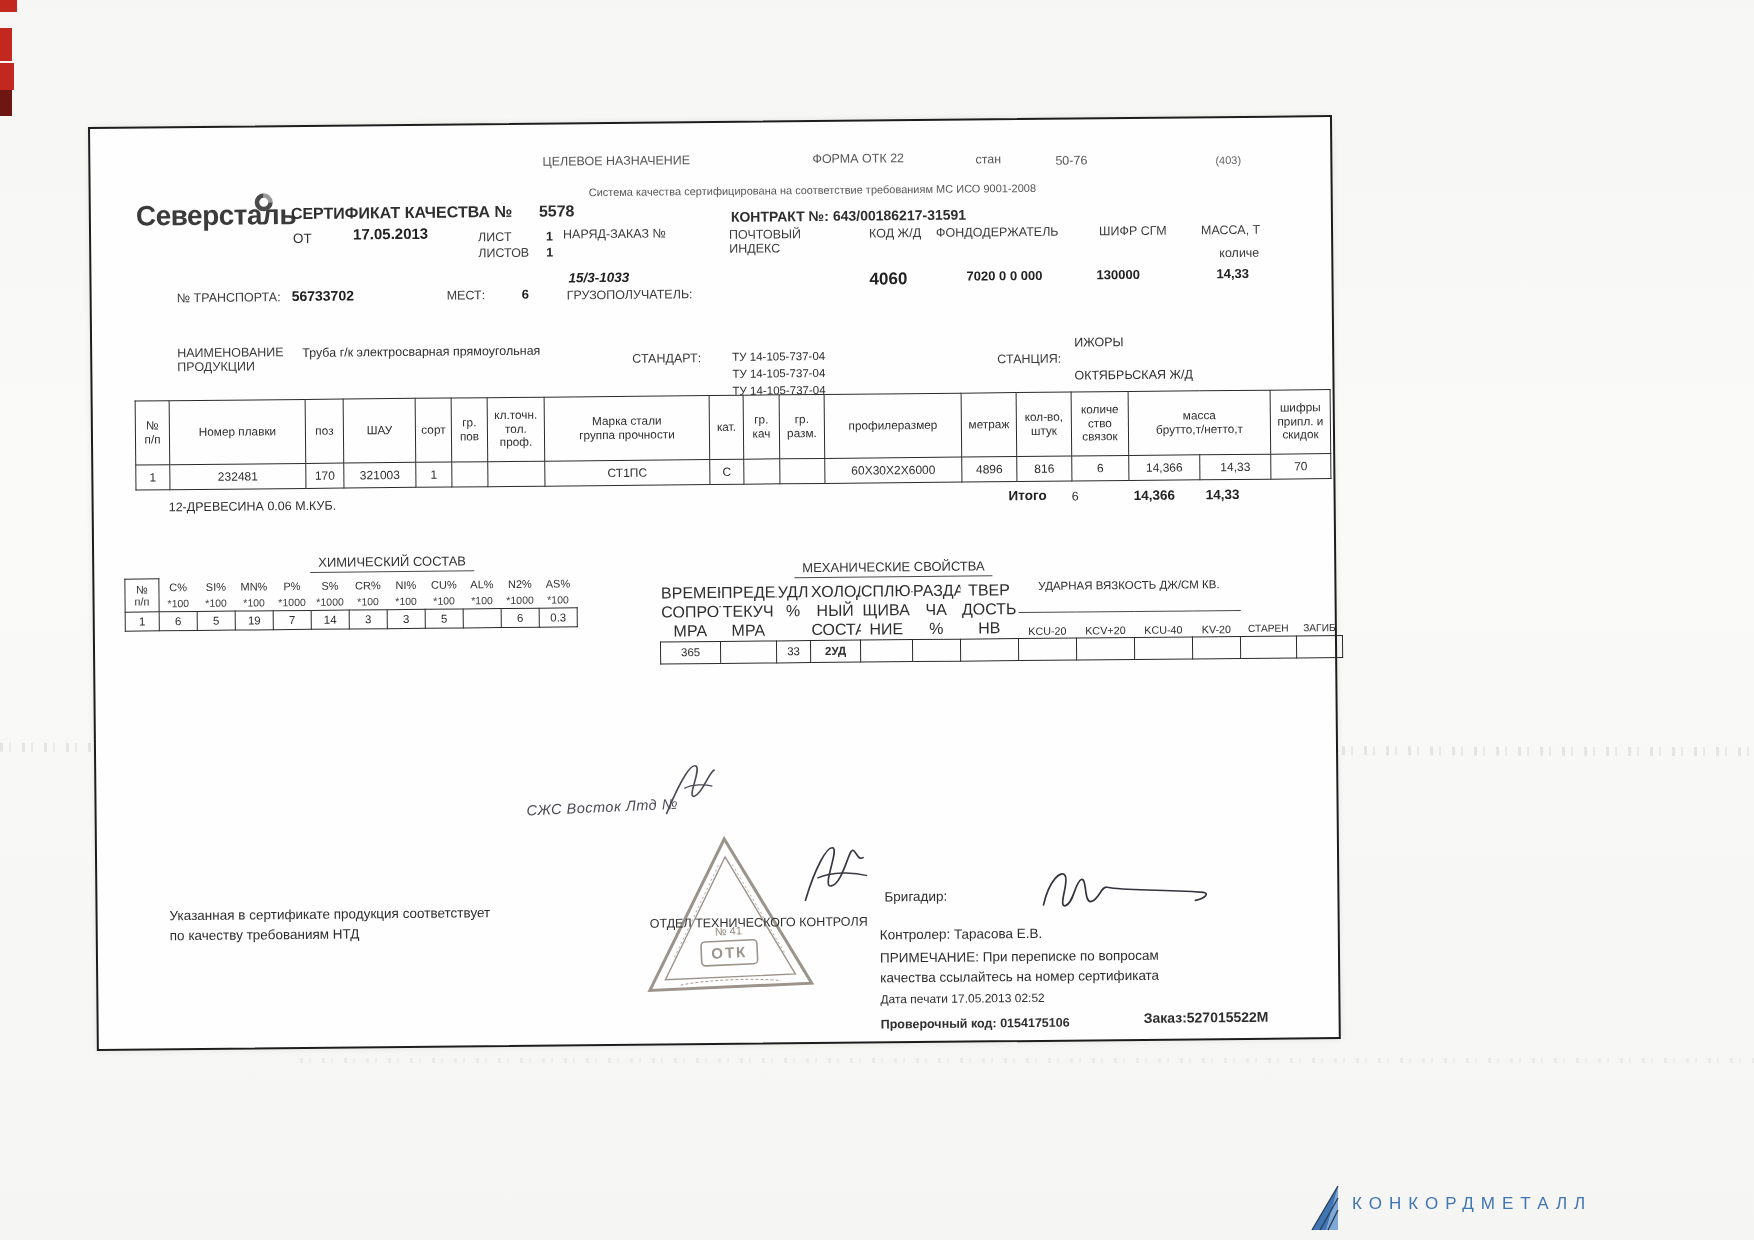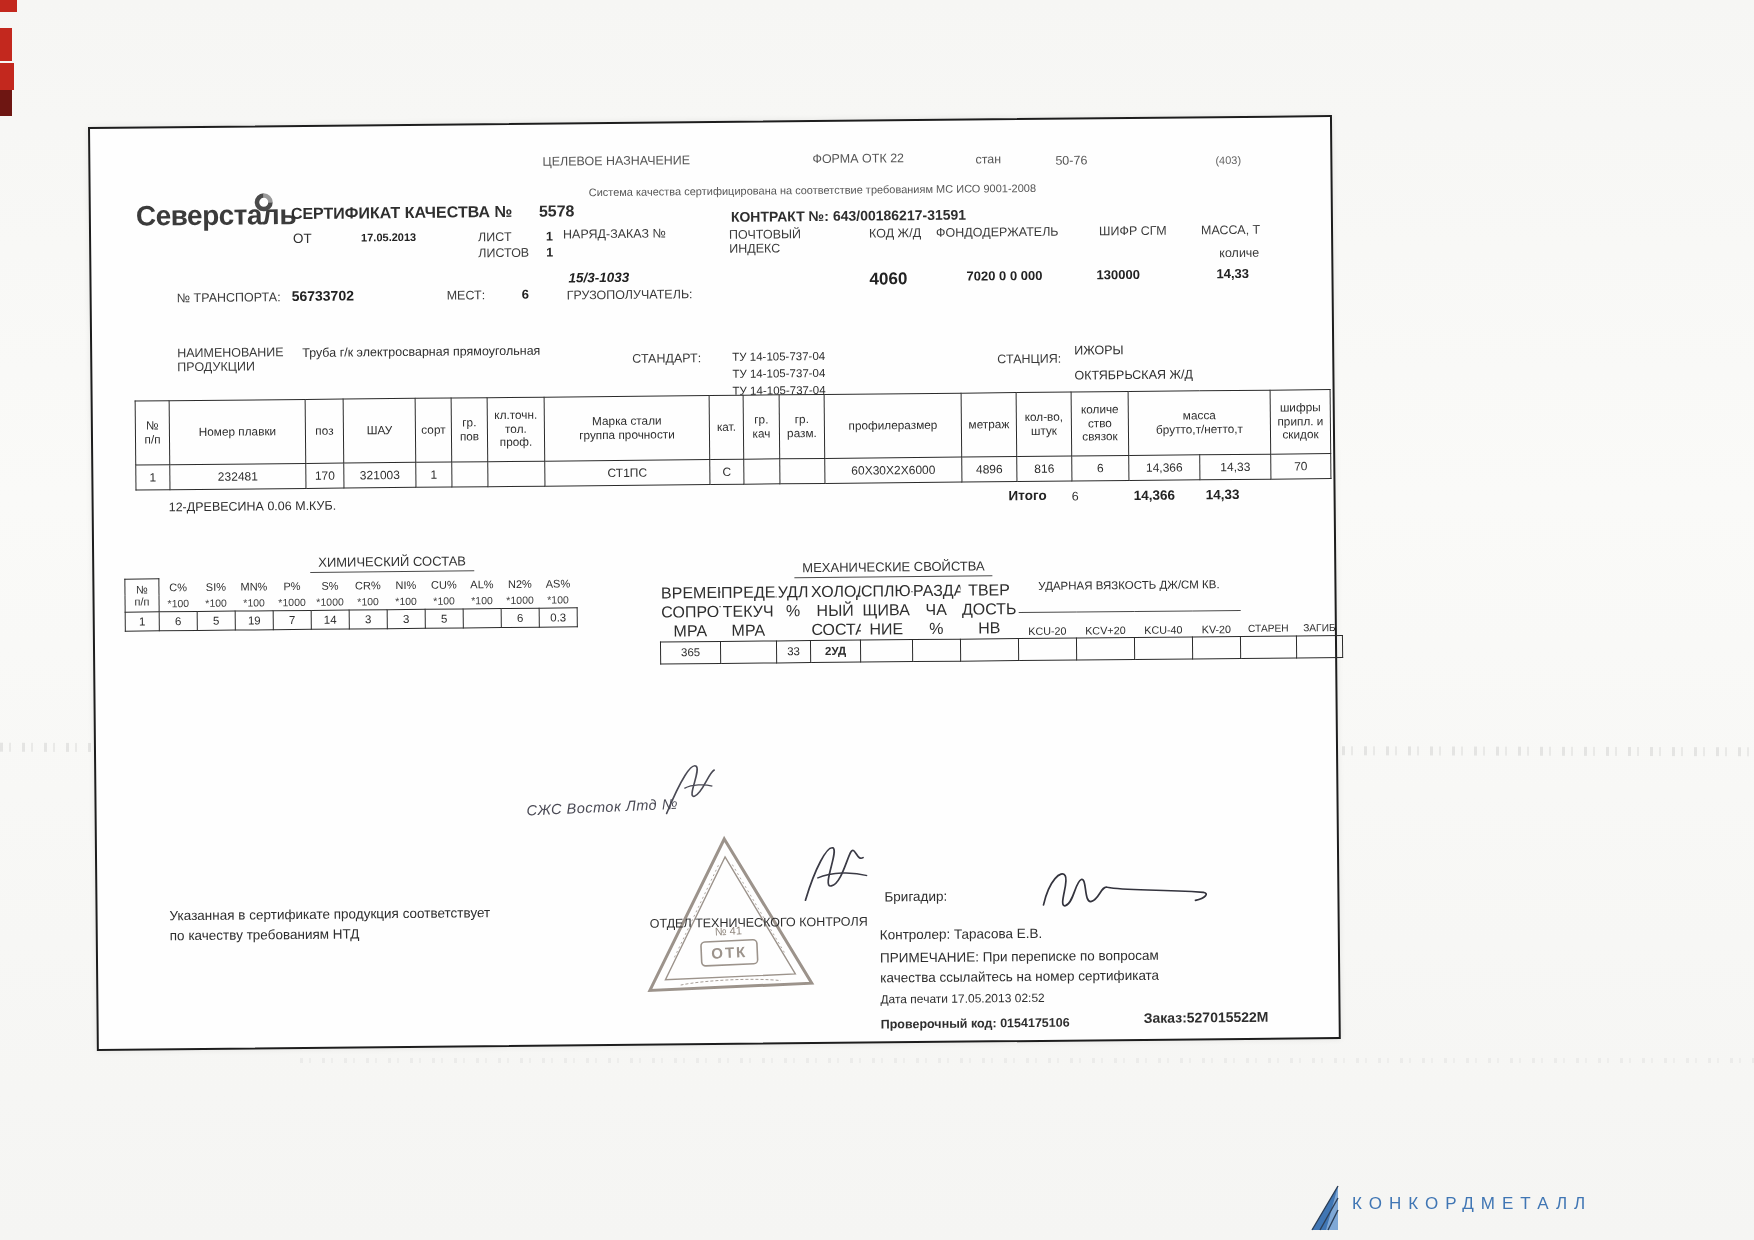--- a/index.html
+++ b/index.html
@@ -64,21 +64,21 @@
 
   <span class="abs" style="left:45px;top:72px;font-size:28px;font-weight:bold;color:#3b3b3b;letter-spacing:-0.5px;">Северсталь</span>
   <svg class="abs" style="left:163px;top:65px;" width="20" height="20" viewBox="0 0 20 20">
     <path d="M10 1 A9 9 0 1 0 19 10 L14.5 10 A4.5 4.5 0 1 1 10 5.5 Z" fill="#4a4a4a"></path>
     <path d="M10 5.5 A4.5 4.5 0 0 1 14.5 10 L19 10 A9 9 0 0 0 10 1 Z" fill="#9a9a9a"></path>
   </svg>
 
   <span class="abs" style="left:200px;top:78px;font-size:16px;font-weight:bold;">СЕРТИФИКАТ КАЧЕСТВА №</span>
   <span class="abs" style="left:448px;top:78px;font-size:16px;font-weight:bold;">5578</span>
   <span class="abs" style="left:202px;top:104px;font-size:13.5px;">ОТ</span>
-  <span class="abs val" style="left:262px;top:105px;font-size:11px;margin-left:8px;">17.05.2013</span>
+  <span class="abs val" style="left:262px;top:99px;font-size:15px;">17.05.2013</span>
   <span class="abs lbl" style="left:387px;top:105px;">ЛИСТ</span>
   <span class="abs val" style="left:455px;top:105px;font-size:12.5px;">1</span>
   <span class="abs lbl" style="left:387px;top:121px;">ЛИСТОВ</span>
   <span class="abs val" style="left:455px;top:121px;font-size:12.5px;">1</span>
   <span class="abs lbl" style="left:472px;top:103px;">НАРЯД-ЗАКАЗ №</span>
   <span class="abs val" style="left:477px;top:146px;font-size:13.5px;font-style:italic;">15/3-1033</span>
   <span class="abs" style="left:640px;top:86px;font-size:14px;font-weight:bold;">КОНТРАКТ №:</span>
   <span class="abs" style="left:742px;top:86px;font-size:14px;font-weight:bold;">643/00186217-31591</span>
 
   <span class="abs lbl pre" style="left:638px;top:105px;">ПОЧТОВЫЙ
@@ -100,21 +100,21 @@
   <span class="abs lbl" style="left:475px;top:164px;">ГРУЗОПОЛУЧАТЕЛЬ:</span>
 
   <span class="abs lbl pre" style="left:85px;top:218px;">НАИМЕНОВАНИЕ
 ПРОДУКЦИИ</span>
   <span class="abs" style="left:210px;top:219px;font-size:12.5px;">Труба г/к электросварная прямоугольная</span>
   <span class="abs lbl" style="left:540px;top:228px;">СТАНДАРТ:</span>
   <span class="abs" style="left:640px;top:228px;font-size:11.5px;">ТУ 14-105-737-04</span>
   <span class="abs" style="left:640px;top:245px;font-size:11.5px;">ТУ 14-105-737-04</span>
   <span class="abs" style="left:640px;top:262px;font-size:11.5px;">ТУ 14-105-737-04</span>
   <span class="abs lbl" style="left:905px;top:232px;">СТАНЦИЯ:</span>
-  <span class="abs" style="left:982px;top:224px;font-size:12.5px;text-align:right;">ИЖОРЫ</span>
+  <span class="abs" style="left:982px;top:216px;font-size:12.5px;text-align:right;">ИЖОРЫ</span>
   <span class="abs" style="left:982px;top:249px;font-size:12.5px;">ОКТЯБРЬСКАЯ Ж/Д</span>
 
   <table class="maintbl abs" style="left:42px;top:272px;width:1185px;">
     <colgroup>
       <col style="width:34px">
         <col style="width:136px">
         <col style="width:38px">
         <col style="width:72px">
       <col style="width:36px">
         <col style="width:36px">

